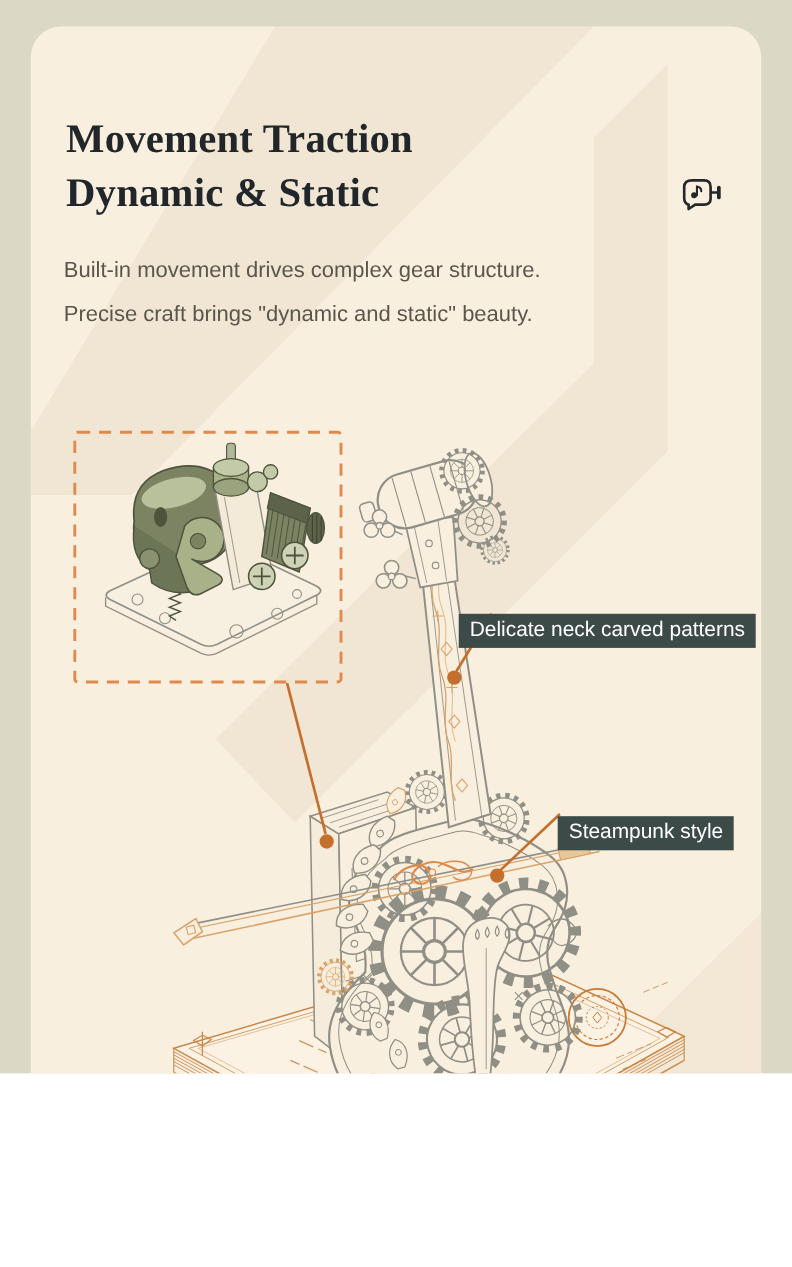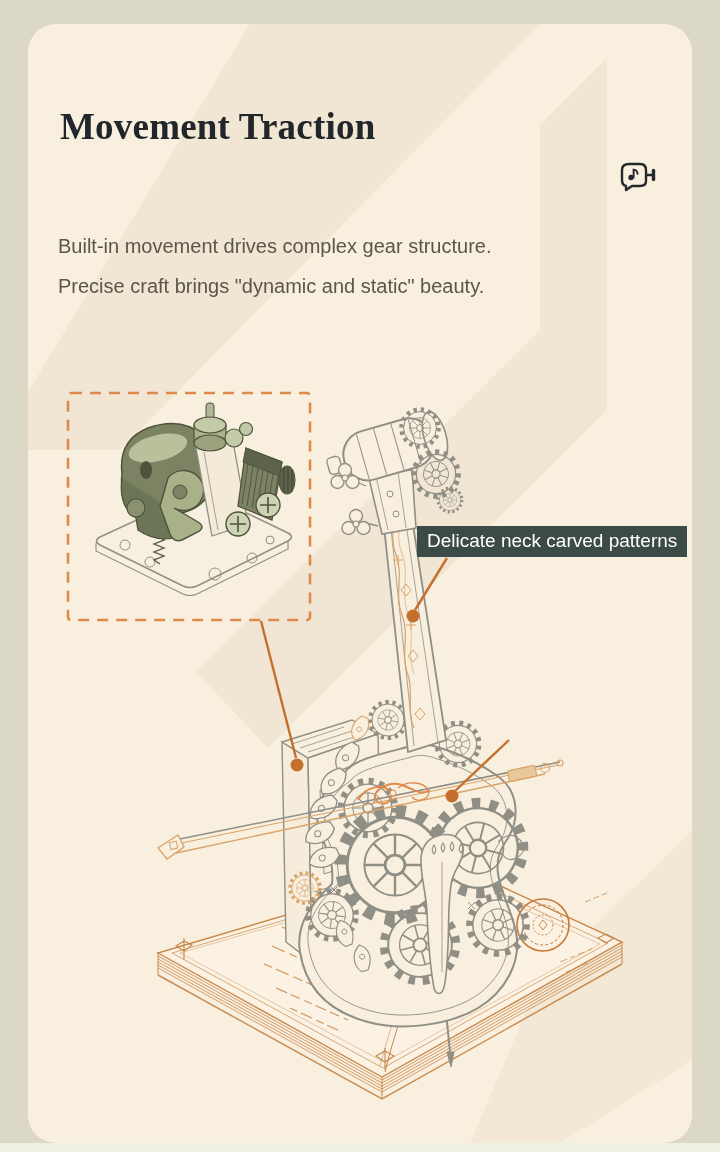--- a/index.html
+++ b/index.html
@@ -12,34 +12,34 @@
     --accent-orange:#dd8a4c;
     --leader-line:#c46f2b;
     --illustration-gray:#8f8f86;
     --illustration-tan:#d9a367;
     --book-line:#c8884a;
     --bottom-strip:#edf0e2;
   }
   *{box-sizing:border-box;}
   html,body{margin:0;padding:0;}
   body{font-family:"Liberation Sans",sans-serif;}
-  .stage{position:relative;width:720px;height:1152px;background:var(--outer-background);overflow:hidden;}
+  .stage{position:relative;width:720px;height:976px;background:var(--outer-background);overflow:hidden;}
   .card{position:absolute;left:28px;top:24px;width:664px;height:1119px;background:var(--card-background);
         border-radius:28px;overflow:hidden;}
   .watermark{position:absolute;inset:0;pointer-events:none;}
   .page-title{position:absolute;left:32px;top:78px;margin:0;font-family:"Liberation Serif",serif;
         font-weight:700;font-size:37px;line-height:49px;color:var(--title-text);letter-spacing:0.2px;}
   .page-title span{display:block;}
   .icon-wrap{position:absolute;left:588px;top:136px;width:46px;height:38px;}
   .desc{position:absolute;left:30px;top:202px;margin:0;width:560px;font-size:20px;line-height:40px;
         color:var(--body-text);}
   .desc span{display:block;white-space:nowrap;}
   .scene{position:absolute;left:0;top:0;}
   .tag{position:absolute;background:var(--label-background);color:var(--label-text);
-       font-size:19px;line-height:24px;padding:3px 10px 4px 10px;white-space:nowrap;}
+       font-size:19px;line-height:24px;padding:3px 10px 4px 10px;white-space:nowrap;margin-top:32px;}
   .tag-neck{left:389px;top:502px;}
   .tag-steampunk{left:479px;top:686px;}
   .bottom-strip{position:absolute;left:0;top:1143px;width:720px;height:9px;background:var(--bottom-strip);}
   
   .ink{stroke:var(--illustration-gray);}
   .tan{stroke:var(--illustration-tan);}
   .bookline{stroke:var(--book-line);}
   .lead{stroke:var(--leader-line);}
   .dash{stroke:var(--accent-orange);}
 </style>
@@ -50,20 +50,21 @@
   <div class="card">
 
     <svg class="watermark" width="664" height="1119" viewBox="28 24 664 1119">
       <polygon points="250,24 540,24 120,450 28,450 28,392" fill="rgba(181,152,108,0.10)"></polygon>
       <polygon points="607,58 607,410 268,748 196,672 540,330 540,125" fill="rgba(181,152,108,0.10)"></polygon>
       <polygon points="540,980 692,830 692,1060 560,1143 470,1143" fill="rgba(181,152,108,0.08)"></polygon>
     </svg>
 
     <h1 class="page-title">
       <span>Movement Traction</span>
+      <span>Dynamic &amp; Static</span>
     </h1>
 
     <div class="icon-wrap">
       <svg width="46" height="38" viewBox="0 0 46 38">
         <path d="M13,4 H24 Q30,4 30,10 V21 Q30,26 24,26 H16 L10,30 V26 Q6,25 6,20 V10 Q6,4 13,4 Z" fill="none" stroke="#23282c" stroke-width="2.4" stroke-linejoin="round"></path>
         <circle cx="15" cy="17.5" r="2.7" fill="#23282c"></circle>
         <path d="M17.6,17.5 V9.6 Q21.5,10.2 21.5,13.8" fill="none" stroke="#23282c" stroke-width="1.9" stroke-linecap="round"></path>
         <path d="M30,15 H37" fill="none" stroke="#23282c" stroke-width="2.4"></path>
         <path d="M37.5,10.5 V19.5" fill="none" stroke="#23282c" stroke-width="3.4" stroke-linecap="round"></path>
       </svg>
@@ -305,16 +306,17 @@
         <path d="M261,621 L296,758" stroke-width="2.4"></path>
         <circle cx="297" cy="765" r="6.5" fill="#c46f2b" stroke="none"></circle>
         <path d="M447,558 L415,610" stroke-width="2.4"></path>
         <circle cx="413" cy="616" r="6.5" fill="#c46f2b" stroke="none"></circle>
         <path d="M509,740 L455,791" stroke-width="2.4"></path>
         <circle cx="452" cy="796" r="6.5" fill="#c46f2b" stroke="none"></circle>
       </g>
     </svg>
 
     <div class="tag tag-neck">Delicate neck carved patterns</div>
+    <div class="tag tag-steampunk">Steampunk style</div>
   </div>
 
   <div class="bottom-strip"></div>
 </div>
 
 </body></html>

